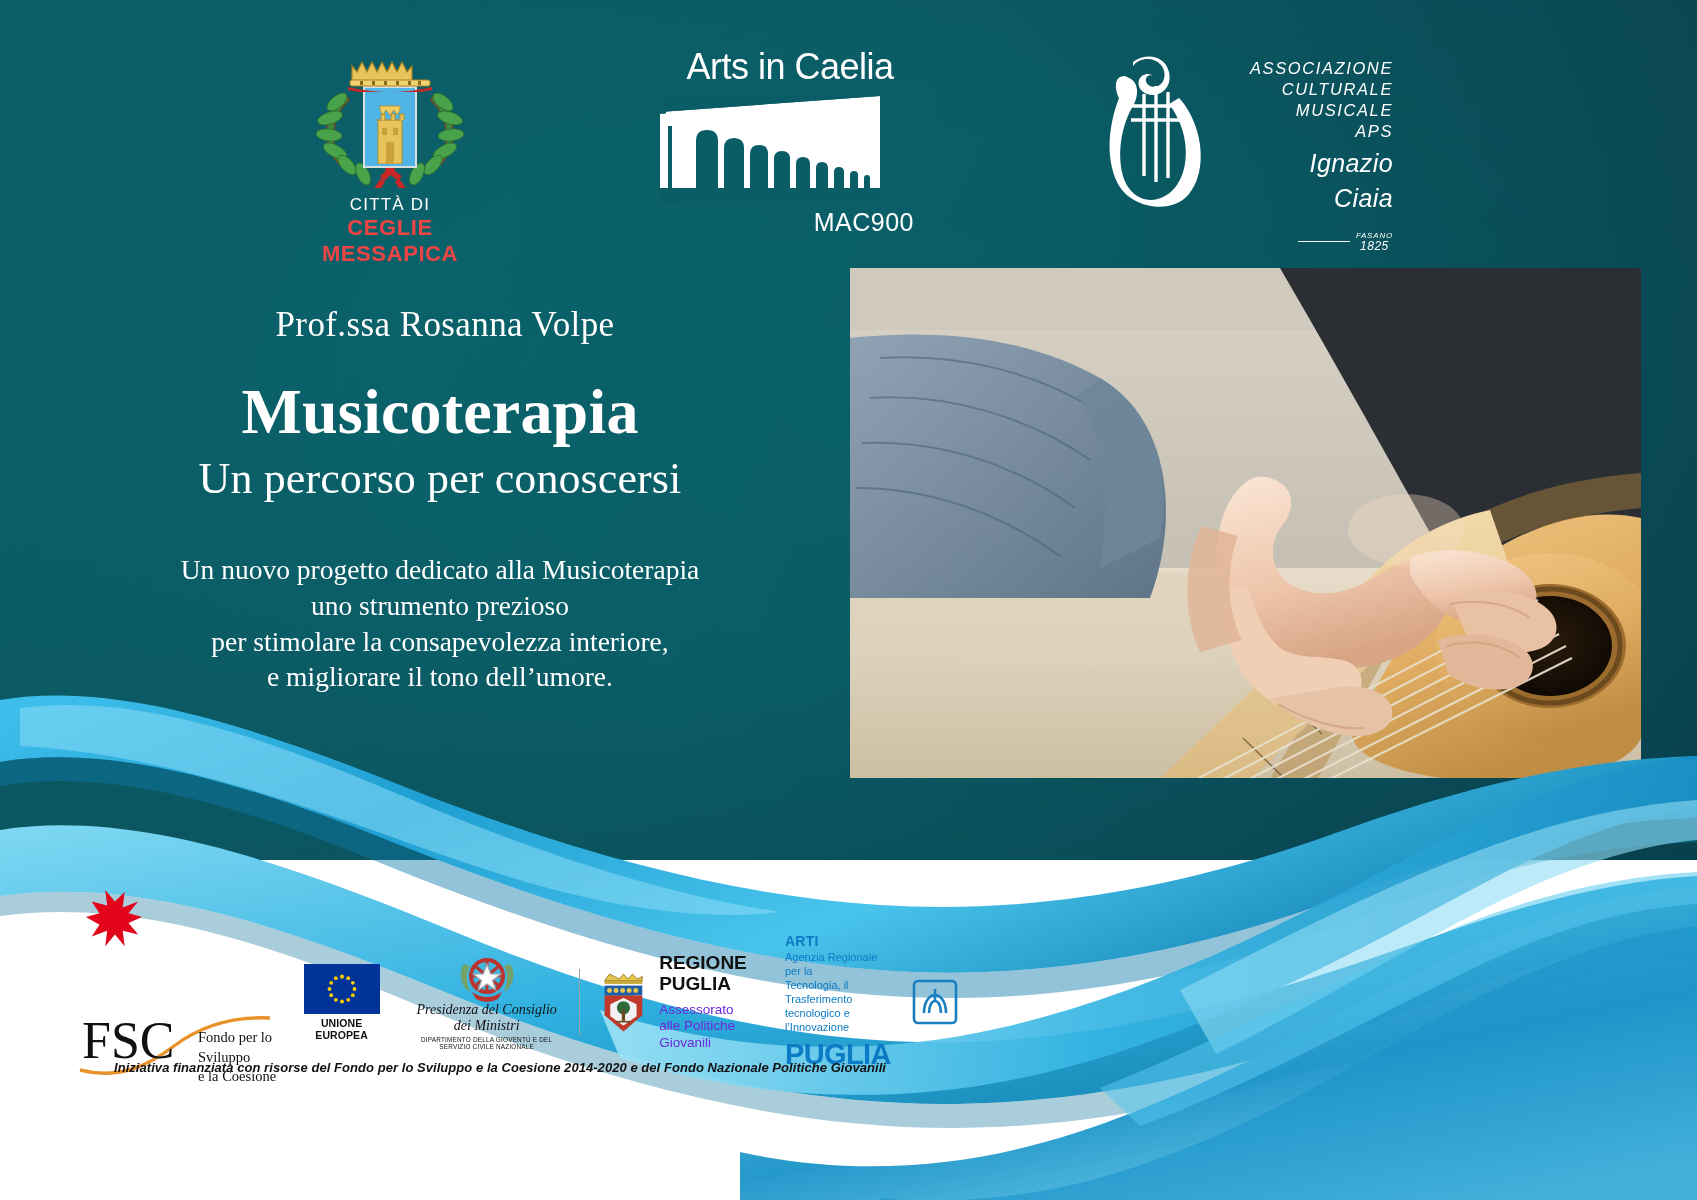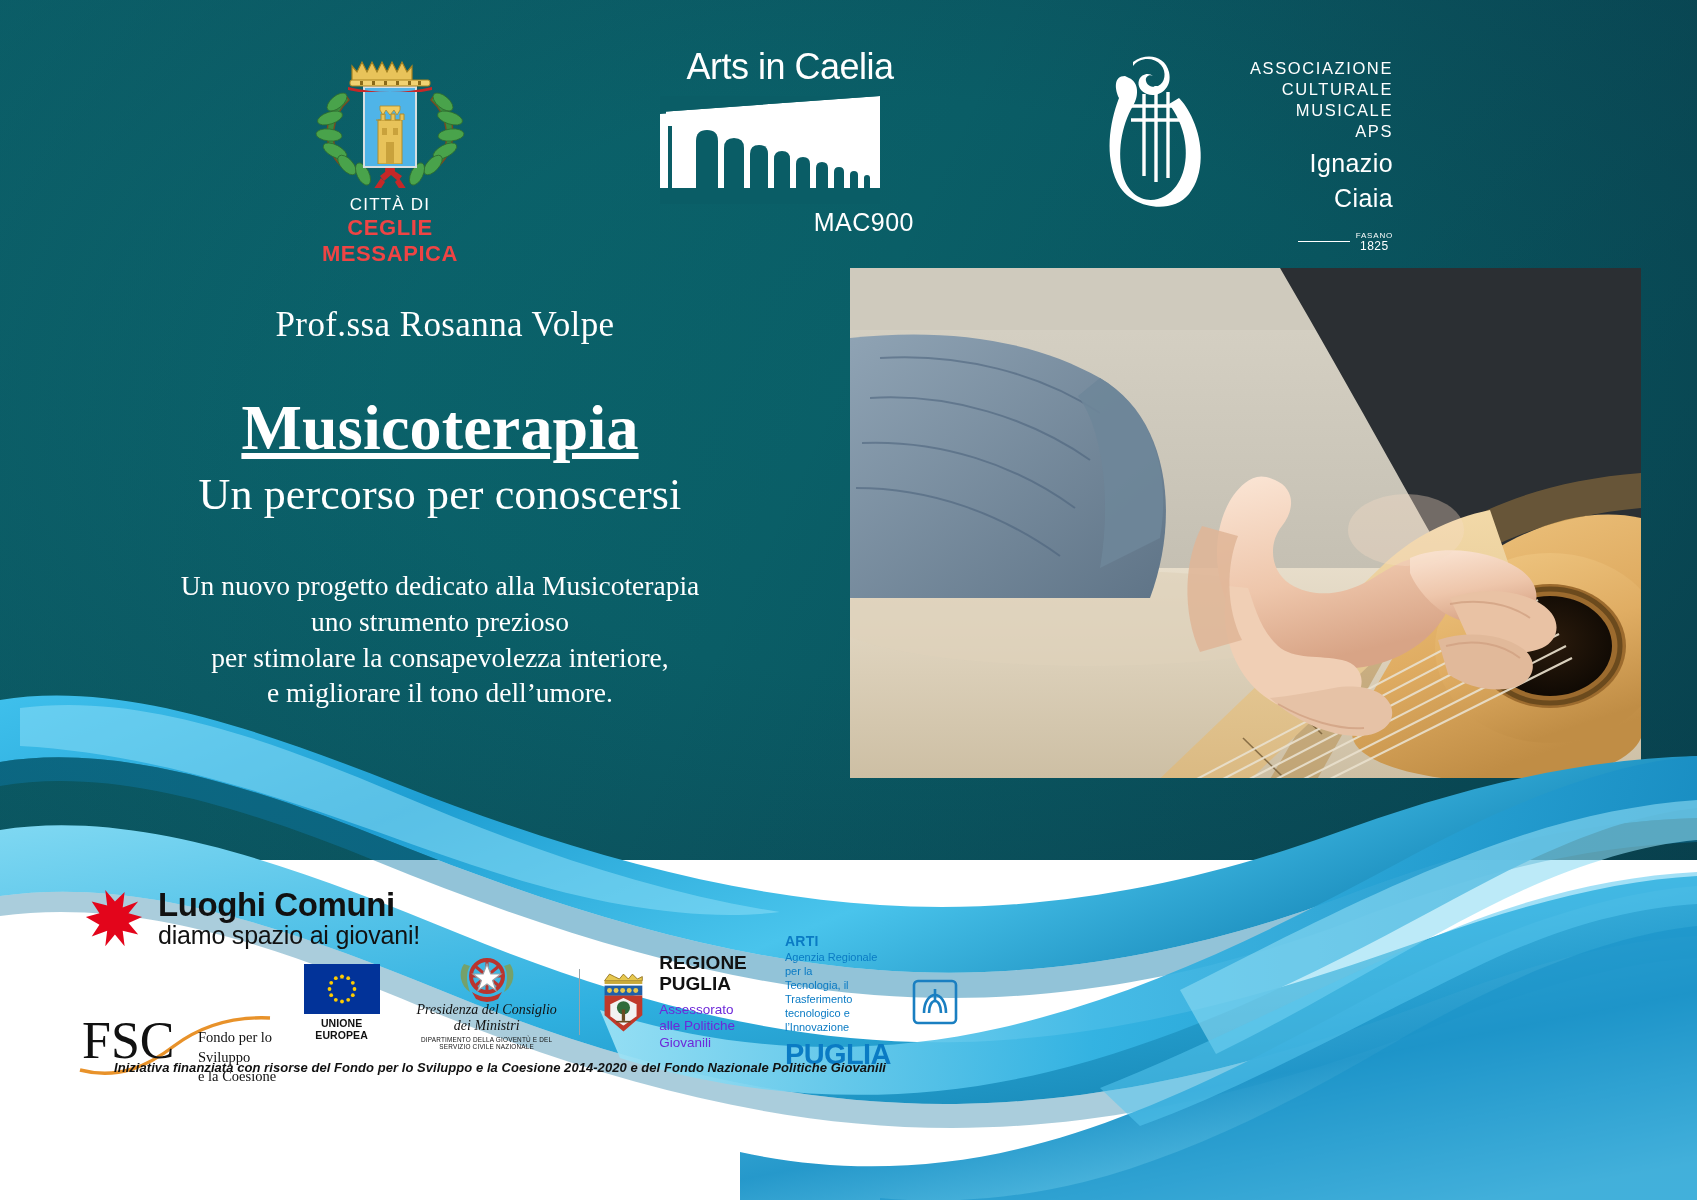--- a/index.html
+++ b/index.html
@@ -48,34 +48,34 @@
   .ceglie-txt2 { color:#ef4444; font-size:22px; letter-spacing:0.6px; font-weight:700; }
 
   .logo-caelia { position:absolute; left:660px; top:46px; width:260px; }
   .caelia-title { color:#fff; font-size:36px; letter-spacing:-0.5px; font-weight:400; text-align:center;
                   font-family:"Liberation Sans", sans-serif; }
   .caelia-mark { margin-top:8px; width:220px; height:108px; margin-left:auto; margin-right:auto; }
   .caelia-sub { color:#fff; font-size:25px; font-weight:400; text-align:right; letter-spacing:0.5px; padding-right:6px;}
 
   .logo-ciaia { position:absolute; left:1095px; top:50px; width:300px; height:180px; }
   .ciaia-mark { position:absolute; left:0; top:0; width:115px; height:175px; }
-  .ciaia-txt { position:absolute; left:128px; top:8px; width:170px; text-align:right; color:#fff; }
+  .ciaia-txt { position:absolute; left:128px; top:8px; width:170px; text-align:right; color:#fff;font-style:italic; }
   .ciaia-line { font-size:16.5px; letter-spacing:1.6px; line-height:1.28; font-weight:300; }
   .ciaia-name { font-size:25px; line-height:1.05; font-weight:300; letter-spacing:0.4px; margin-top:8px; }
   .ciaia-foot { display:flex; align-items:center; justify-content:flex-end; gap:6px; margin-top:21px;}
   .ciaia-rule { flex:0 0 52px; height:1px; background:#fff; }
   .ciaia-year { text-align:center; line-height:1.0; }
   .ciaia-year .f { font-size:8px; letter-spacing:.8px; display:block;}
   .ciaia-year .y { font-size:12px; letter-spacing:.5px; display:block;}
 
   
   .maintext { position:absolute; left:60px; top:305px; width:760px; color:#ffffff;
               font-family:"Liberation Serif", serif; }
   .speaker { font-size:35px; text-align:center; letter-spacing:0.4px; padding-left:10px; }
-  .title { font-size:64px; font-weight:700; text-align:center; margin-top:46px; letter-spacing:0.2px;text-decoration:underline; }
+  .title { font-size:64px; font-weight:700; text-align:center; margin-top:30px; letter-spacing:0.2px; }
   .subtitle { font-size:44px; text-align:center; margin-top:4px; letter-spacing:0.1px; }
   .body { font-size:27.5px; text-align:center; margin-top:48px; line-height:1.30; }
 
   
   .photo { position:absolute; left:850px; top:268px; width:791px; height:510px;
            overflow:hidden; background:#e8e2d6; }
   .photo svg { display:block; }
 
   
   .ribbon { position:absolute; left:0; top:690px; width:1697px; height:510px; pointer-events:none; }
@@ -420,24 +420,20 @@
              L1697 214 C1626 218 1552 240 1474 278 C1366 330 1246 398 1140 436 Z" fill="#55c6ee" opacity="0.55"></path>
   </svg>
 
   <div class="luoghi">
     <svg class="luoghi-star" viewBox="0 0 64 64">
       <g fill="#e3051b">
         <path d="M4 30 L18 26 L10 14 L26 18 L24 2 L34 14 L44 4 L42 20 L58 14 L48 26 L62 30
                  L48 36 L58 48 L42 44 L44 60 L34 48 L24 60 L26 44 L10 50 L18 38 Z"></path>
       </g>
     </svg>
-    <div>
-      <div class="luoghi-t1">Luoghi Comuni</div>
-      <div class="luoghi-t2">diamo spazio ai giovani!</div>
-    </div>
   </div>
 
   <div class="footlogos">
 
     <div class="fl" style="width:250px; position:relative;">
       <svg width="250" height="76" viewBox="0 0 250 76" style="position:absolute;left:0;top:0;">
         <path d="M2 68 C40 78 70 64 96 44 C120 26 150 14 192 16" fill="none" stroke="#e8922a" stroke-width="3.4"></path>
         <text x="4" y="56" font-family="Liberation Serif, serif" font-size="52" fill="#111">FSC</text>
       </svg>
       <div class="fsc-txt" style="position:absolute; left:120px; top:26px; width:130px;">

